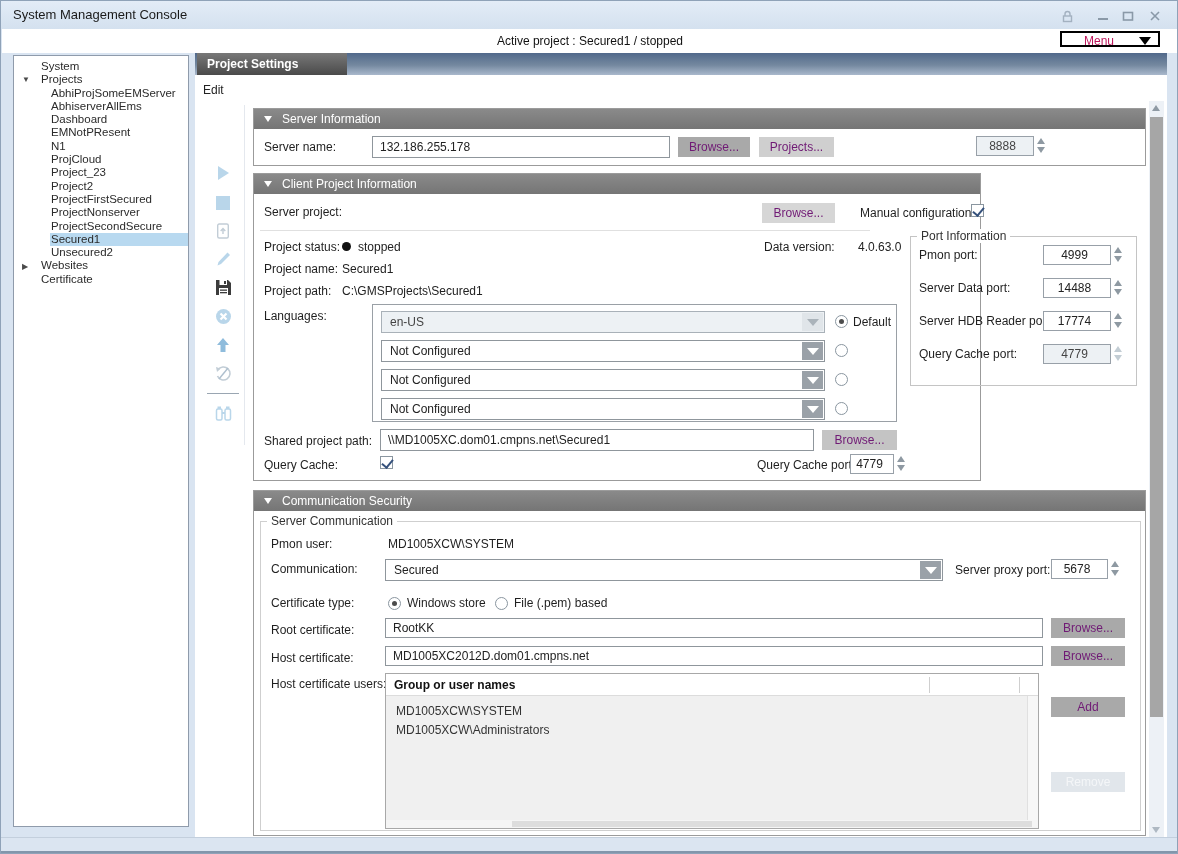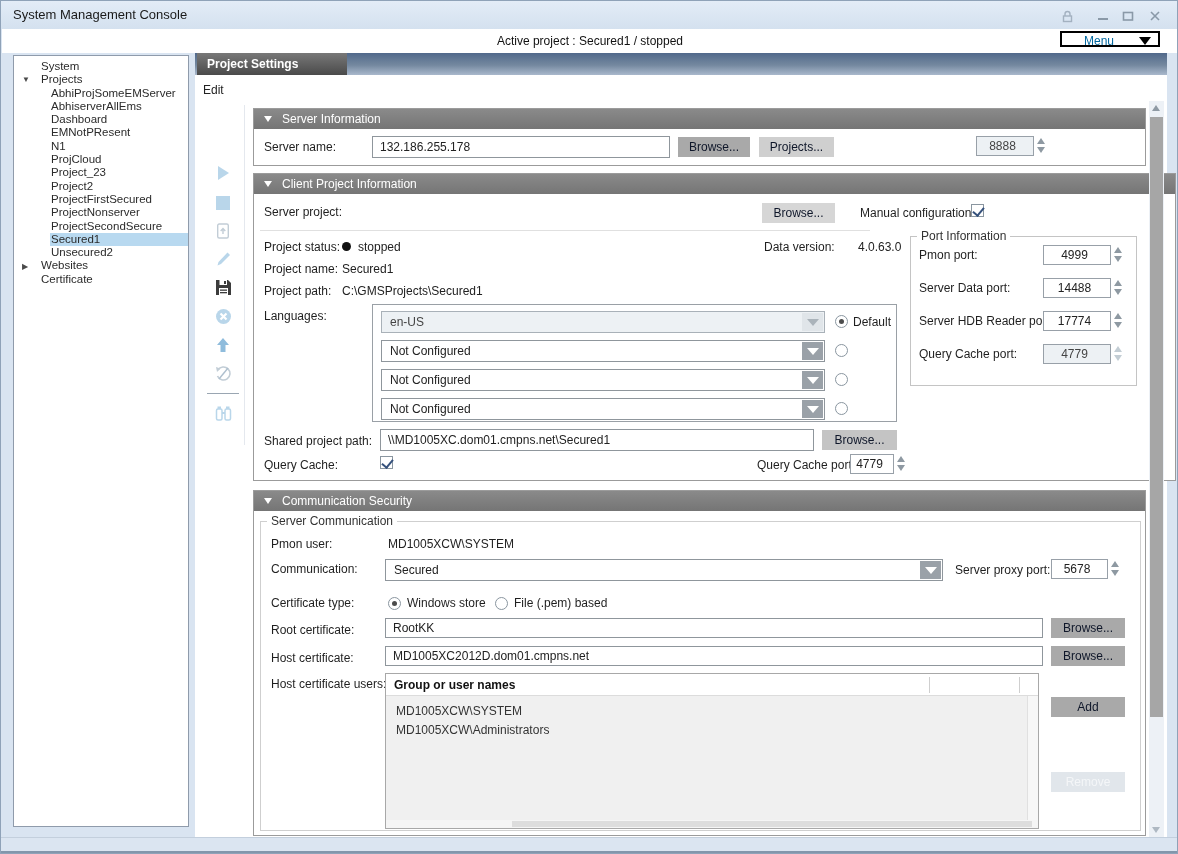--- a/index.html
+++ b/index.html
@@ -10,21 +10,21 @@
 
   
   .titlebar{position:absolute;left:0;top:0;width:100%;height:28px;background:linear-gradient(180deg,#e3ecf7,#d4e1ef);}
   .title-text{position:absolute;left:12px;top:6px;font-size:13px;color:#1a1a1a;}
   .winctl{position:absolute;top:8px;width:20px;height:14px;display:flex;align-items:center;justify-content:center;color:#93a3b4;}
 
   
   .topbar{position:absolute;left:1px;top:28px;width:1176px;height:24px;background:#ffffff;}
   .active-text{position:absolute;left:0;top:5px;width:100%;text-align:center;font-size:12px;color:#111;}
   .menu-btn{position:absolute;right:18px;top:2px;width:100px;height:16px;background:#fff;border:2px solid #000;
-            line-height:16px;padding-left:22px;color:#0369a1;cursor:default;}
+            line-height:16px;padding-left:22px;color:#be185d;cursor:default;}
   .menu-btn .caret{position:absolute;right:7px;top:4px;width:0;height:0;border-left:6px solid transparent;border-right:6px solid transparent;border-top:8px solid #000;}
 
   
   .tree{position:absolute;left:12px;top:54px;width:176px;height:772px;background:#fff;border:1px solid #8f9bab;
         padding-top:4px;font-size:11.5px;overflow:hidden;}
   .trow{display:flex;align-items:center;height:13.3px;white-space:nowrap;}
   .trow .exp{display:inline-block;width:18px;font-size:8px;color:#4a4a4a;text-align:left;flex:0 0 18px;}
   .trow .lbl{flex:1;height:13.3px;line-height:13.5px;padding-left:1px;}
   .trow.selected .lbl{background:#b8d9f0;}
 
@@ -42,21 +42,21 @@
   .tbsep{position:absolute;left:6px;width:32px;height:1px;background:#9aa6b2;}
 
   
   .section{position:absolute;background:#fff;border:1px solid #9b9b9b;}
   .sec-head{position:absolute;left:0;top:0;width:100%;height:20px;background:linear-gradient(180deg,#8a8a8a,#757575);
             color:#fff;line-height:20px;padding-left:28px;}
   .sec-head .tri{position:absolute;left:10px;top:7px;width:0;height:0;border-left:4.5px solid transparent;border-right:4.5px solid transparent;border-top:6px solid #fff;}
   .flabel{position:absolute;color:#1f1f1f;}
   .fvalue{position:absolute;color:#222;}
   .tinput{position:absolute;background:#fff;border:1px solid #8f969c;height:22px;line-height:20px;padding-left:7px;color:#222;}
-  .gbtn{position:absolute;height:20px;line-height:20px;text-align:center;color:#0f172a;font-size:12px;cursor:default;}
+  .gbtn{position:absolute;height:20px;line-height:20px;text-align:center;color:#701a75;font-size:12px;cursor:default;}
 
   
   .spinbox{position:absolute;border:1px solid #98a0a8;background:#fff;height:20px;line-height:18px;text-align:center;padding-right:5px;color:#222;}
   .spinbox.dis{background:#edf1f4;color:#444;}
   .sparr{position:absolute;width:9px;height:16px;}
   .sparr i{display:block;width:0;height:0;border-left:4.5px solid transparent;border-right:4.5px solid transparent;}
   .sparr .up{border-bottom:6px solid #8e99a2;margin-bottom:3px;}
   .sparr .dn{border-top:6px solid #8e99a2;}
   .sparr.dis .up{border-bottom-color:#c3cdd4;}
   .sparr.dis .dn{border-top-color:#c3cdd4;}
@@ -288,21 +288,21 @@
       <div class="gbtn" style="left:424px;top:28px;width:72px;background:#a9a9a9;">Browse...</div>
       <div class="gbtn" style="left:505px;top:28px;width:75px;background:#cfcfcf;">Projects...</div>
       <div class="flabel" style="left:604px;top:31px;margin-top:36px;">Server Service port:</div>
       <div class="spinbox dis" style="left:722px;top:27px;width:58px;">8888</div>
       <div class="sparr" style="left:783px;top:29px;">
           <i class="up"></i>
           <i class="dn"></i>
         </div>
     </div>
 
-    <div class="section" style="left:58px;top:120px;width:923px;height:308px;">
+    <div class="section" style="left:58px;top:120px;width:728px;height:308px;">
       <div class="sec-head">
         <span class="tri"></span>
         <span>Client Project Information</span>
       </div>
       <div class="flabel" style="left:10px;top:31px;">Server project:</div>
       <div class="gbtn" style="left:508px;top:29px;width:73px;background:#d6d6d6;">Browse...</div>
       <div class="flabel" style="left:606px;top:32px;">Manual configuration</div>
       <div class="cb checked" style="left:717px;top:30px;"></div>
       <div class="divline" style="left:6px;top:56px;width:610px;"></div>
 

